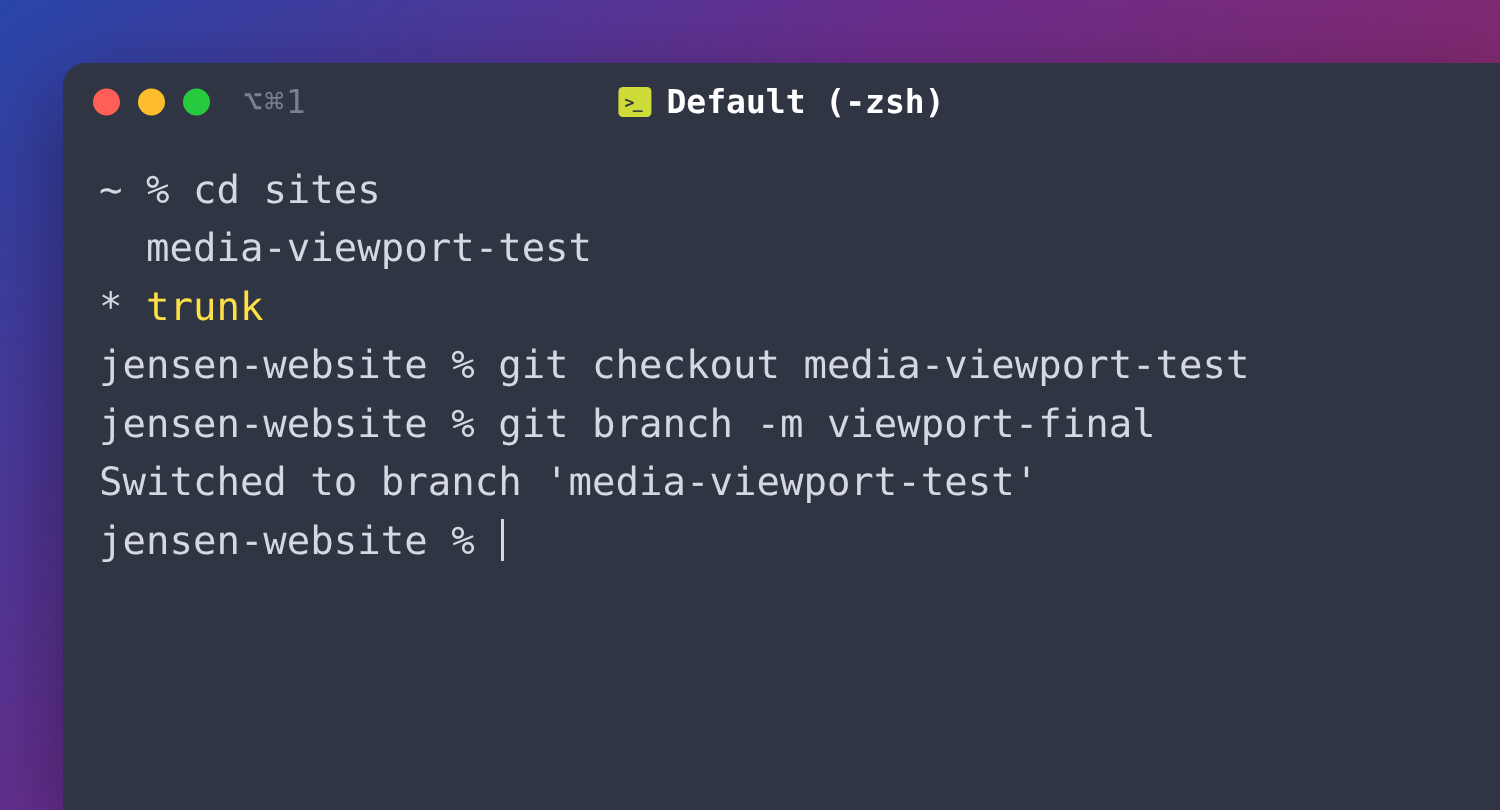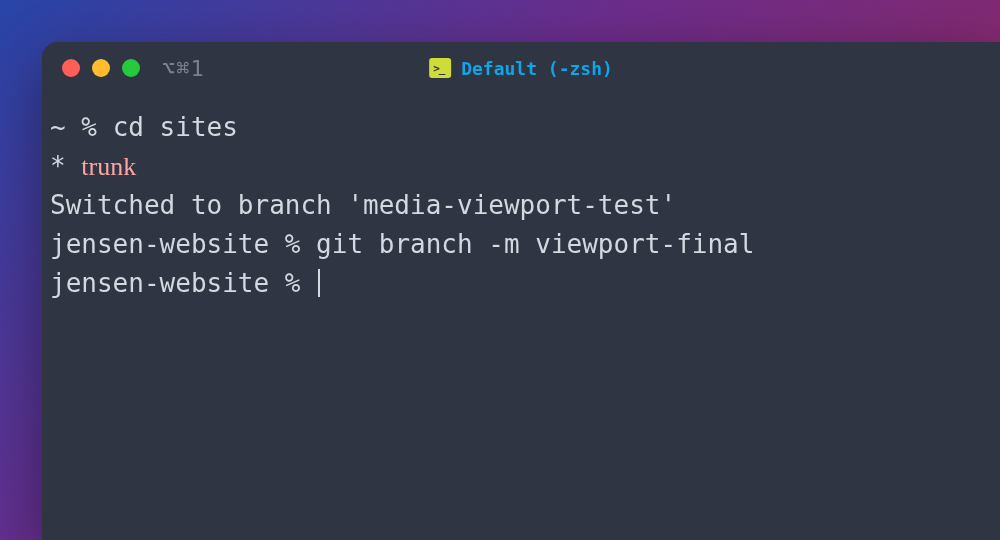--- a/index.html
+++ b/index.html
@@ -49,50 +49,50 @@
       font-weight: 500;
       letter-spacing: 1px;
     }
     .title-center {
       position: absolute;
       left: 50%;
       transform: translateX(-50%);
       display: flex;
       align-items: center;
       gap: 10px;
-      color: #0ea5e9;
-      font-size: 18px;
+      color: #ffffff;
+      font-size: 22px;
       font-weight: 600;
     }
     .terminal-icon {
       width: 22px;
       height: 20px;
       background: #cddc39;
       border-radius: 3px;
       display: flex;
       align-items: center;
       justify-content: flex-start;
       padding-left: 4px;
     }
     .terminal-icon::before {
       content: '>_';
       font-size: 11px;
       color: #2f3542;
       font-weight: bold;
       letter-spacing: -1px;
     }
     .terminal-body {
-      padding: 14px 8px;
+      padding: 14px 24px;
       font-size: 26px;
       line-height: 1.5;
       color: #d4d8e0;
       font-weight: 400;
     }
     .line { white-space: pre; }
-    .green { color: #fca5a5; font-family: Liberation Serif, serif; }
+    .green { color: #fde047; }
     .cursor {
       display: inline-block;
       width: 2px;
       height: 28px;
       background: #d4d8e0;
       vertical-align: middle;
       margin-left: 2px;
       position: relative;
       top: -2px;
     }
@@ -109,18 +109,20 @@
     </div>
     <div class="shortcut">⌥⌘1</div>
     <div class="title-center">
       <span class="terminal-icon"></span>
       <span>Default (-zsh)</span>
     </div>
   </div>
 
   <div class="terminal-body">
     <div class="line"><span>~ % </span><span>cd sites</span></div>
+    <div class="line">  media-viewport-test</div>
     <div class="line"><span>* </span><span class="green">trunk</span></div>
+    <div class="line"><span>jensen-website % </span><span>git checkout media-viewport-test</span></div>
+    <div class="line"><span>jensen-website % </span><span>git branch -m viewport-final</span></div>
     <div class="line">Switched to branch 'media-viewport-test'</div>
-    <div class="line"><span>jensen-website % </span><span>git branch -m viewport-final</span></div>
     <div class="line"><span>jensen-website % </span><span class="cursor"></span></div>
   </div>
 </div>
 
 </body></html>

